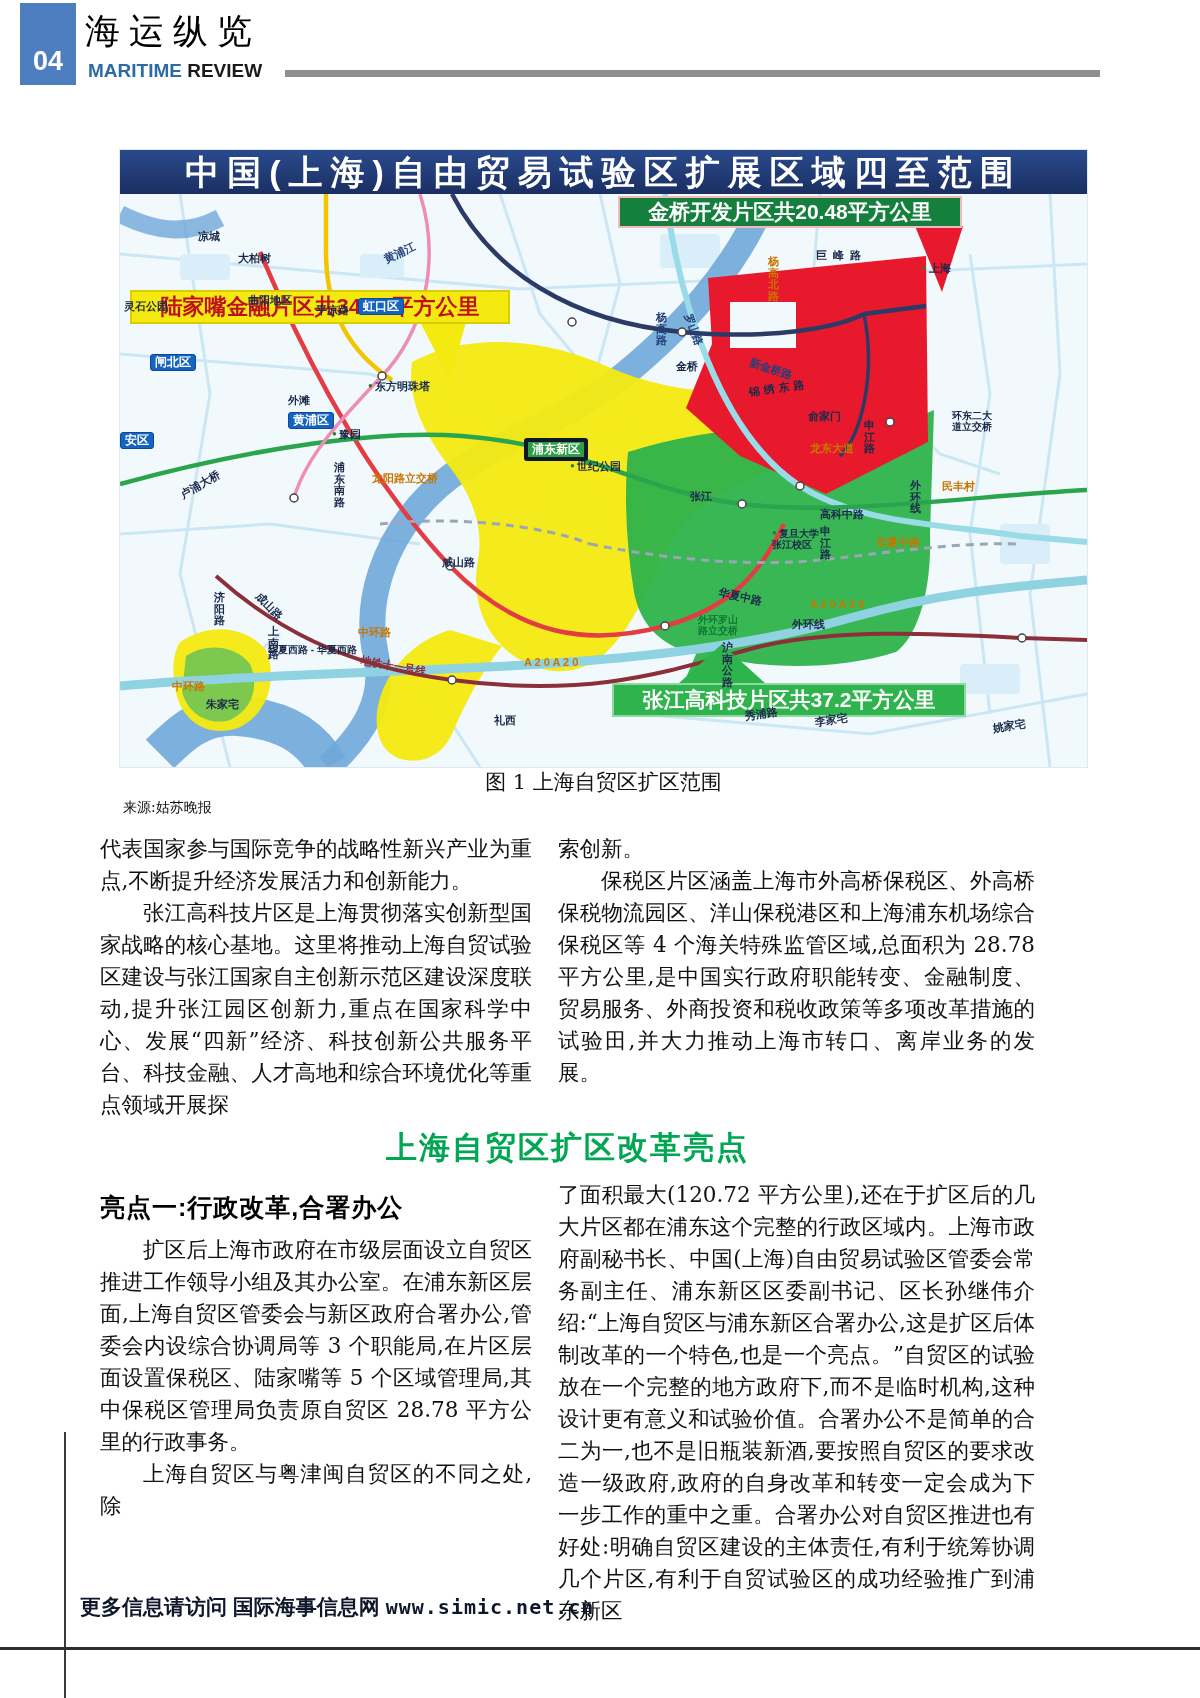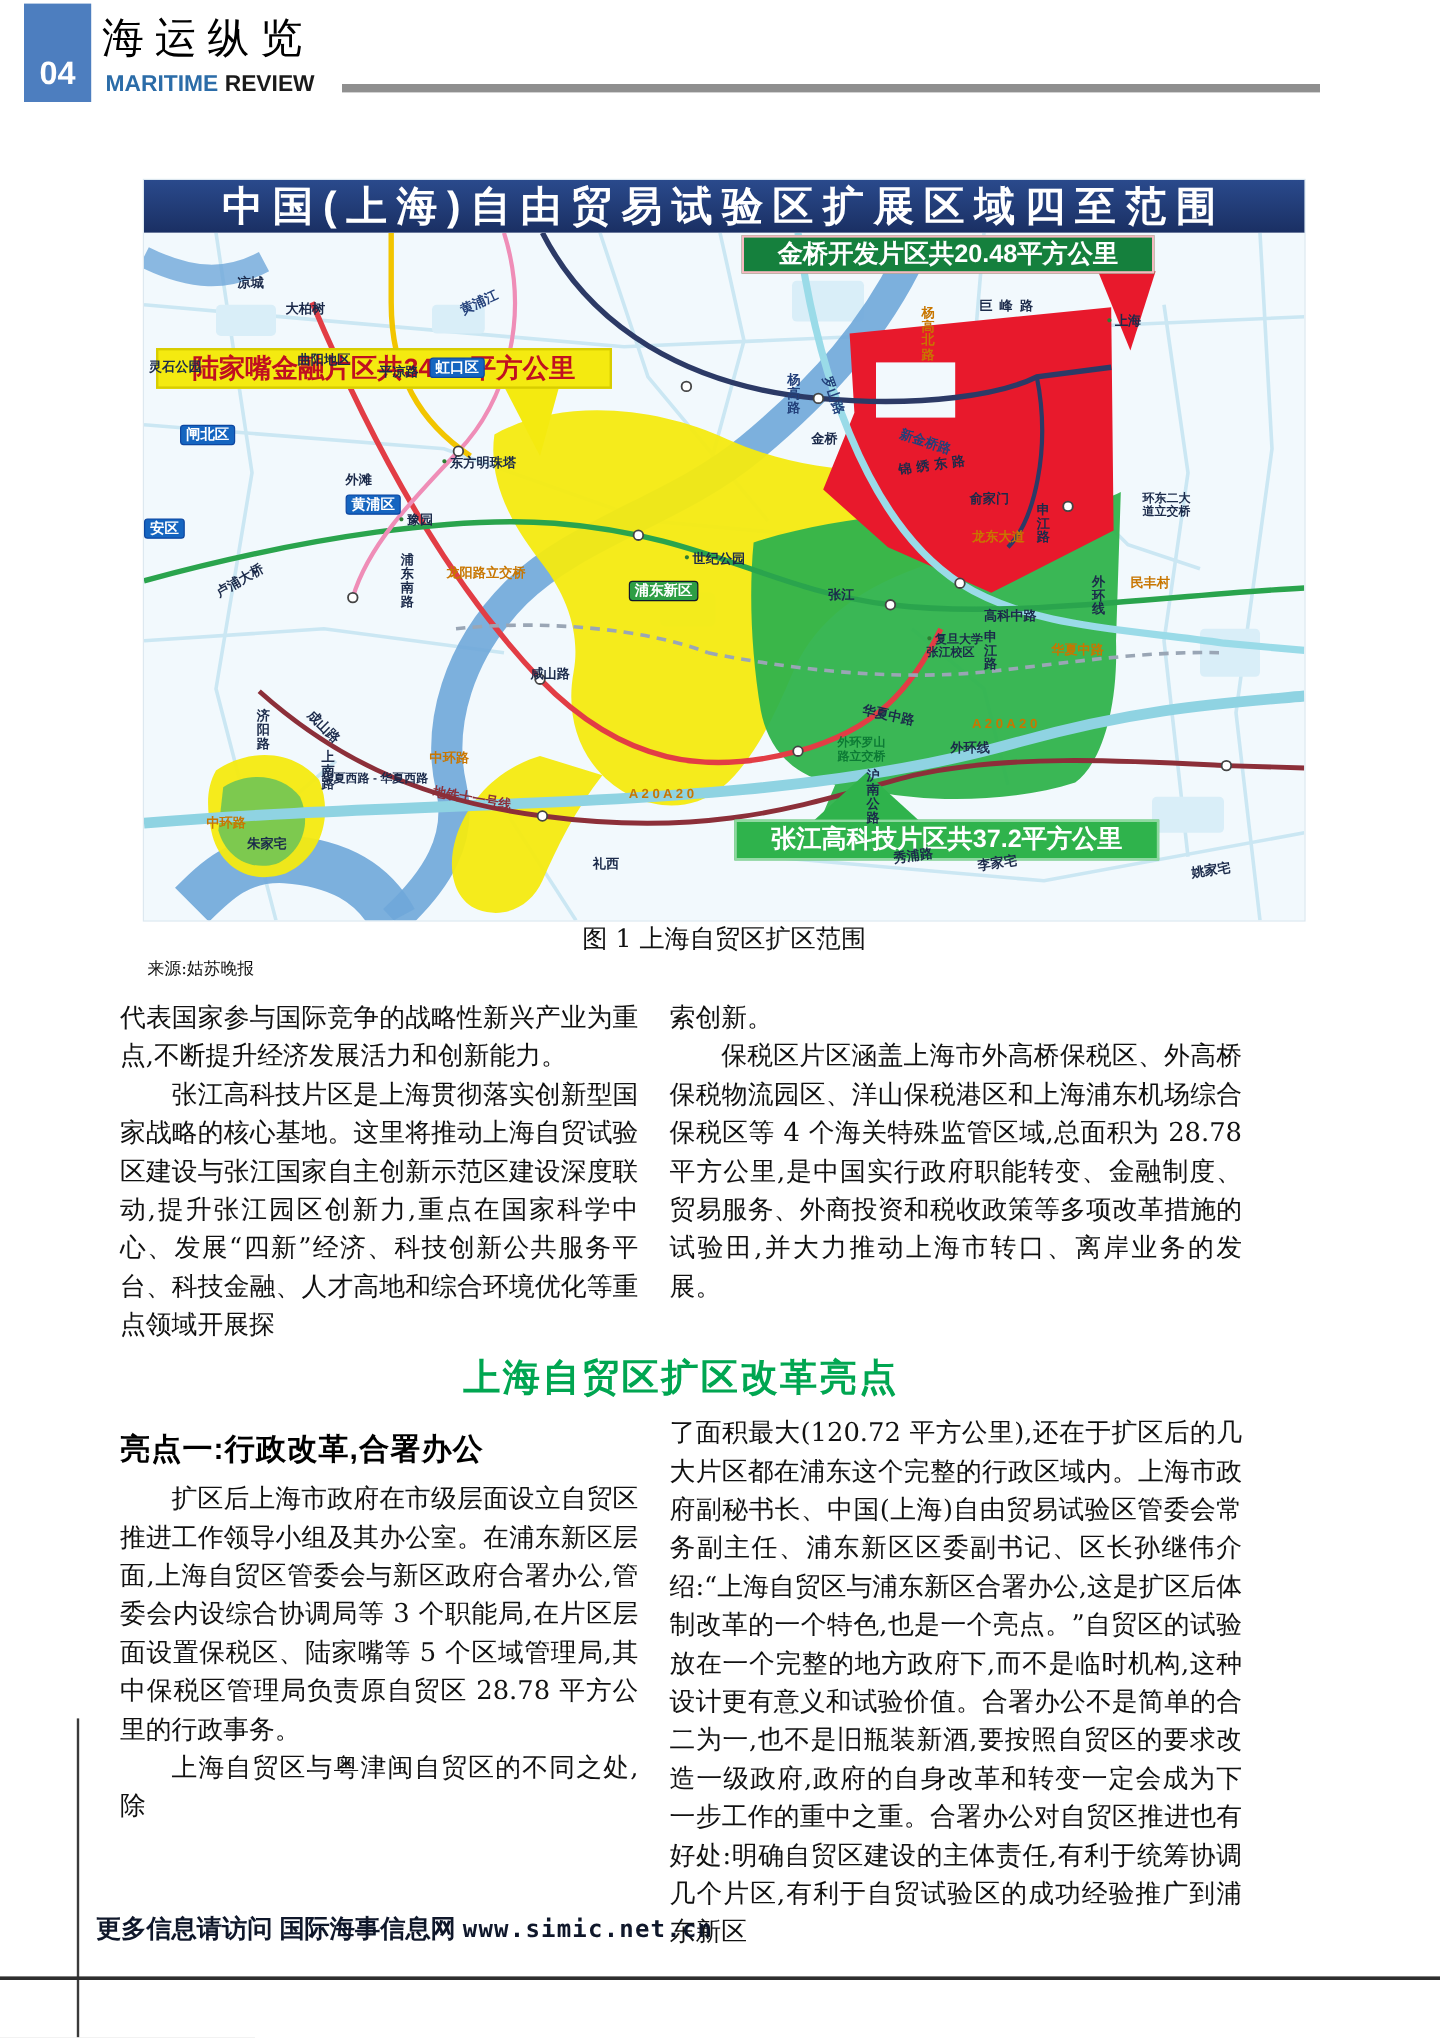--- a/index.html
+++ b/index.html
@@ -32,22 +32,22 @@
   .maplabel{position:absolute;font:bold 11px/1.1 "Liberation Sans",sans-serif;color:#1b2a4a;
         white-space:pre-line;transform-origin:left top;}
   .maplabel.or{color:#c87600;}
   .maplabel.nv{color:#23407a;}
   .maplabel.grn{color:#0d7a35;}
   .maplabel.mr{color:#8c2f39;}
   .maplabel.ml{font-size:10px;}
   .maplabel.st{line-height:1.05;}
   .maplabel.bl{background:#1565c0;color:#fff;border:1px solid #0d47a1;border-radius:3px;
         padding:1px 4px;font-size:12px;}
-  .maplabel.gn{background:#2e9e44;color:#fff;border:1px solid #0f172a;border-radius:3px;
-        padding:1px 4px;font-size:12px;margin-top:46px;}
+  .maplabel.gn{background:#2e9e44;color:#fff;border:4px solid #0f172a;border-radius:3px;
+        padding:1px 4px;font-size:12px;}
   .maplabel.poi:before{content:"● ";color:#2e7d32;font-size:8px;vertical-align:2px;}
 
   
   .caption{position:absolute;left:120px;top:768px;width:967px;text-align:center;font-size:21px;}
   .source{position:absolute;left:123px;top:799px;font-size:14px;}
 
   
   .content{position:absolute;left:100px;top:833px;width:935px;}
   .cols{display:flex;gap:26px;}
   .col-l{width:432px;}

